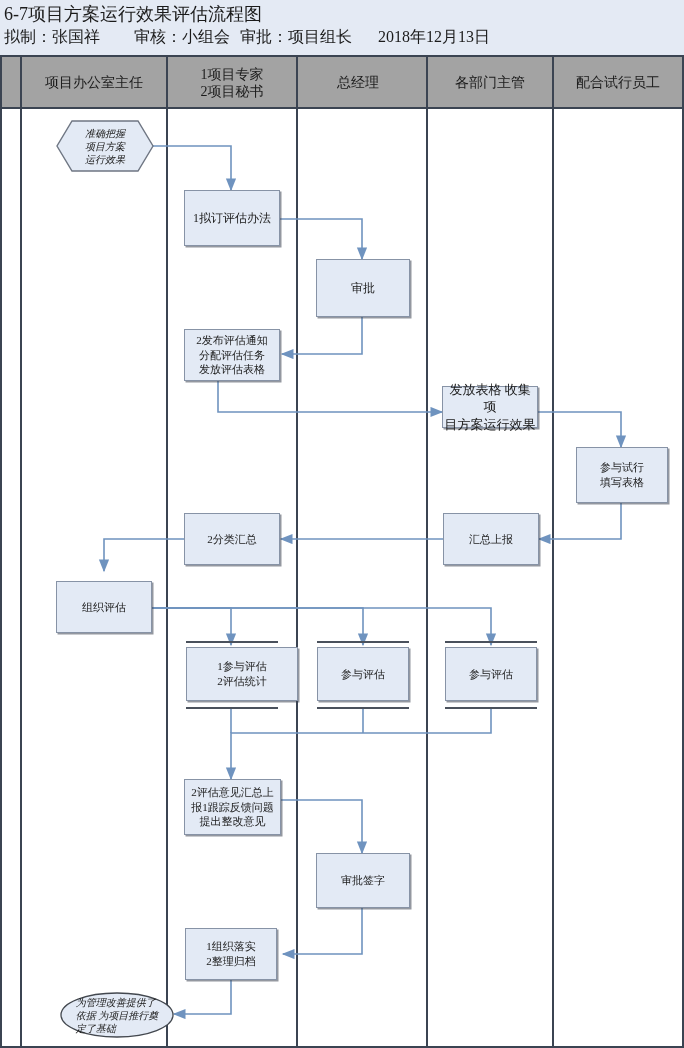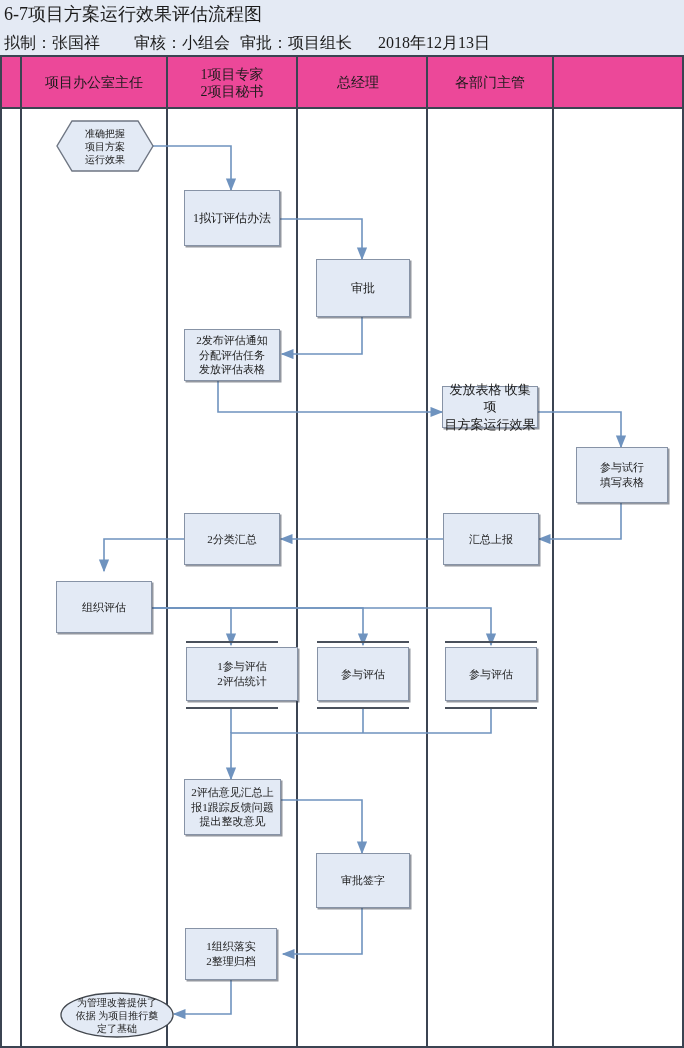--- a/index.html
+++ b/index.html
@@ -4,28 +4,28 @@
 <style>
   html,body{margin:0;padding:0;background:#ffffff;}
   body{font-family:"Liberation Serif","DejaVu Serif",serif;}
   #page{position:relative;width:684px;height:1048px;overflow:hidden;background:#fff;}
 
   
   #title-band{position:absolute;left:0;top:0;width:684px;height:57px;background:#e4eaf4;
               border-bottom:2px solid #3b4452;box-sizing:border-box;}
   #doc-title{position:absolute;left:4px;top:2px;font-size:18px;color:#1b1b1b;white-space:nowrap;}
   #meta-row{position:absolute;left:4px;top:27px;font-size:16px;color:#1b1b1b;white-space:nowrap;
-            display:flex;align-items:baseline;margin-top:6px;}
+            display:flex;align-items:baseline;}
   #meta-row .m{margin-right:0;}
   .gap-a{display:inline-block;width:34px;}
   .gap-b{display:inline-block;width:10px;}
   .gap-c{display:inline-block;width:26px;}
 
   
-  #lane-header{position:absolute;left:0;top:57px;width:684px;height:52px;background:#ec4899;
+  #lane-header{position:absolute;left:0;top:57px;width:684px;height:52px;background:#a3a3a3;
                border-bottom:2px solid #3b4452;box-sizing:border-box;}
   .lane-head{position:absolute;top:0;height:52px;display:flex;align-items:center;
              justify-content:center;text-align:center;font-size:14px;line-height:1.25;color:#1b1b1b;}
   .lane-div-h{position:absolute;top:0;width:2px;height:52px;background:#3b4452;}
 
   
   #lane-body{position:absolute;left:0;top:109px;width:684px;height:939px;
              border-bottom:2px solid #3b4452;box-sizing:border-box;}
   .lane-div{position:absolute;top:0;width:2px;height:937px;background:#3b4452;}
   #frame-left{position:absolute;left:0;top:57px;width:2px;height:991px;background:#3b4452;}
@@ -35,22 +35,22 @@
   #shapes{position:absolute;left:0;top:0;width:684px;height:1048px;}
   .node{position:absolute;box-sizing:border-box;background:#e3eaf5;
         border:1px solid #8793a6;box-shadow:1.5px 1.5px 0 rgba(60,68,82,.55);
         display:flex;align-items:center;justify-content:center;text-align:center;
         font-size:11px;line-height:1.35;color:#1b1b1b;}
   .node.t12{font-size:12px;}
   .node.t10{font-size:13px;}
   .bar{position:absolute;height:2px;background:#4a515c;}
   .hexwrap,.ellipsewrap{position:absolute;}
   .shape-text{position:absolute;left:0;top:0;width:100%;height:100%;
-              display:flex;align-items:center;justify-content:center;text-align:center;
-              font-size:10px;line-height:1.3;color:#1b1b1b;}
+              display:flex;align-items:center;justify-content:center;text-align:left;
+              font-size:10px;line-height:1.3;color:#1b1b1b;font-style:italic;}
   svg{display:block;overflow:visible;}
 </style>
 </head>
 <body>
 
 <div id="page">
 
   <div id="title-band">
     <div id="doc-title">6-7项目方案运行效果评估流程图</div>
     <div id="meta-row">
@@ -71,20 +71,21 @@
     <div class="lane-div-h" style="left:20px"></div>
     <div class="lane-div-h" style="left:166px"></div>
     <div class="lane-div-h" style="left:296px"></div>
     <div class="lane-div-h" style="left:426px"></div>
     <div class="lane-div-h" style="left:552px"></div>
 
     <div class="lane-head" style="left:22px;width:144px">项目办公室主任</div>
     <div class="lane-head" style="left:168px;width:128px">1项目专家<br>2项目秘书</div>
     <div class="lane-head" style="left:298px;width:120px">总经理</div>
     <div class="lane-head" style="left:428px;width:124px">各部门主管</div>
+    <div class="lane-head" style="left:554px;width:128px">配合试行员工</div>
   </div>
 
   <div id="lane-body">
     <div class="lane-div" style="left:20px"></div>
     <div class="lane-div" style="left:166px"></div>
     <div class="lane-div" style="left:296px"></div>
     <div class="lane-div" style="left:426px"></div>
     <div class="lane-div" style="left:552px"></div>
   </div>
   <div id="frame-left"></div>

